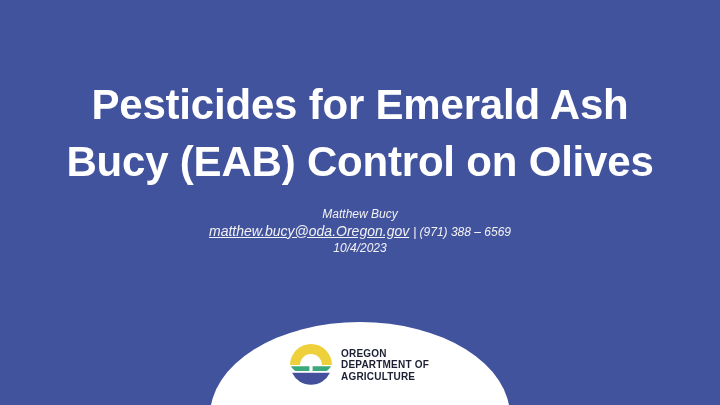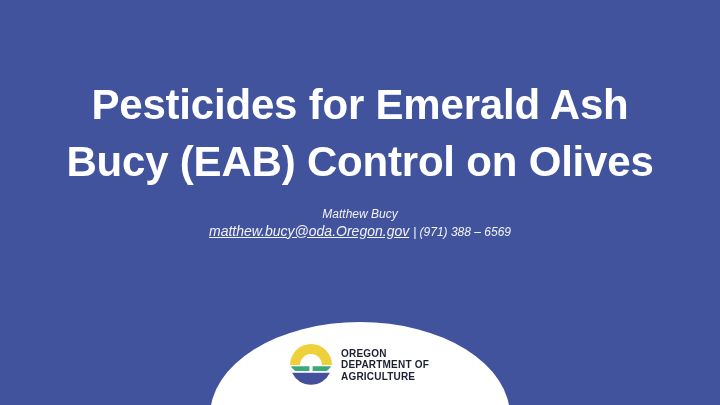--- a/index.html
+++ b/index.html
@@ -126,20 +126,21 @@
 <div id="slide">
 
   <div id="title-block">
     <span class="title-line">Pesticides for Emerald Ash</span>
     <span class="title-line">Bucy (EAB) Control on Olives</span>
   </div>
 
   <div id="subtitle-block">
     <span class="sub-line">Matthew Bucy</span>
     <span id="contact-line"><a id="email-link" href="#">matthew.bucy@oda.Oregon.gov</a><span id="contact-separator">|</span><span id="phone-text">(971) 388 – 6569</span></span>
+    <span class="sub-line">10/4/2023</span>
   </div>
 
   <div id="white-arc"></div>
 
   <div id="logo-lockup">
 
     <svg id="logo-mark" viewBox="0 0 100 100">
 
       <circle cx="50" cy="50" r="50" fill="#FFFFFF"></circle>
 

